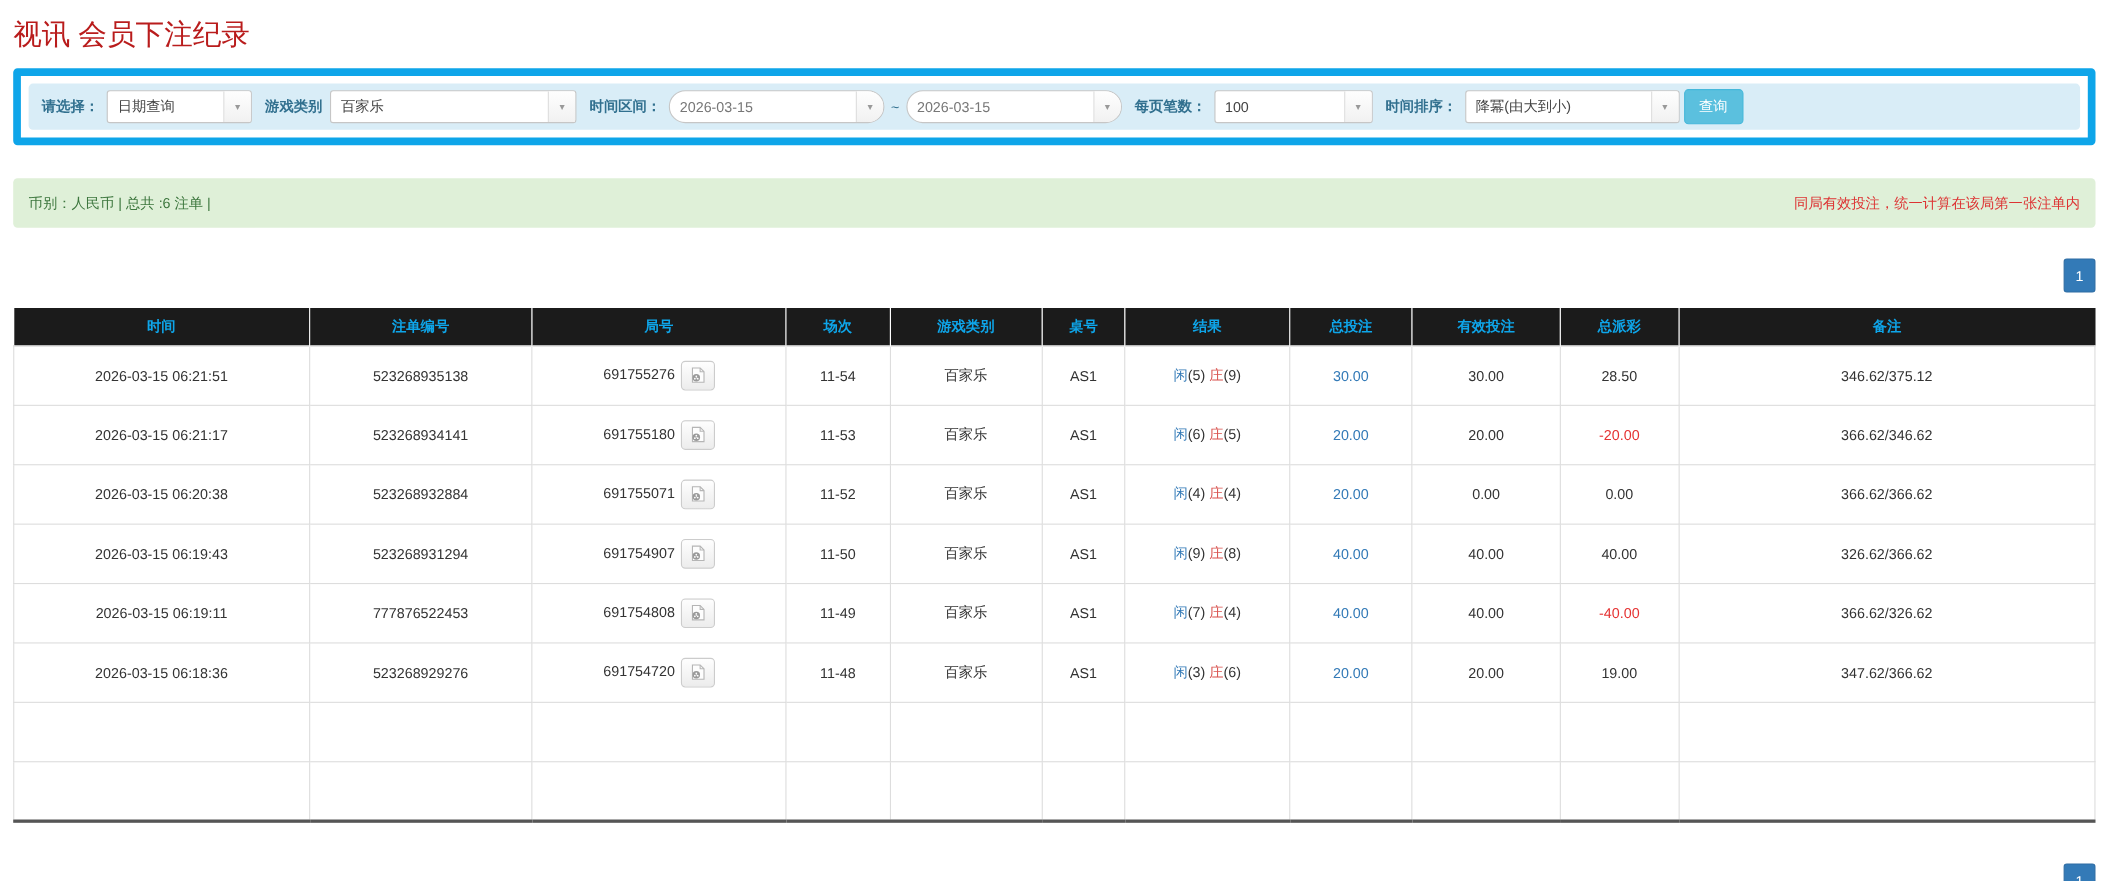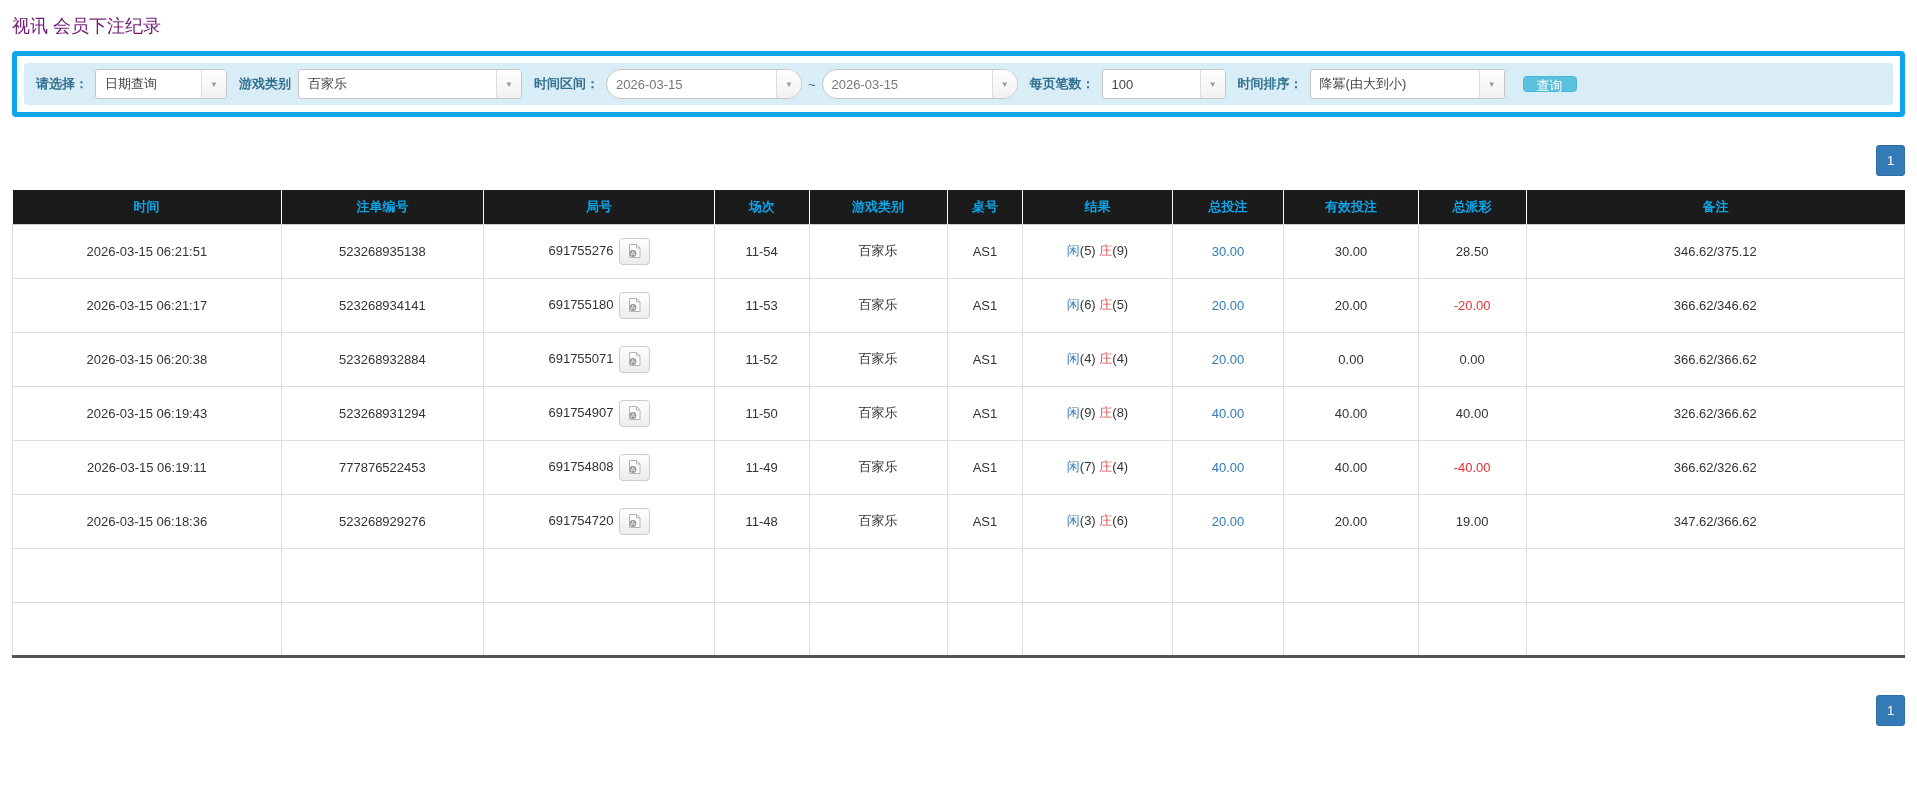--- a/index.html
+++ b/index.html
@@ -4,47 +4,47 @@
 <style>
   * { box-sizing: border-box; }
   html,body { margin:0; padding:0; }
   body {
     width:1917px; height:801px; overflow:hidden; background:#fff;
     font-family:"Liberation Sans","DejaVu Sans",sans-serif; color:#333;
   }
   .content { padding:0 12px; }
 
   
-  .page-title { font-size:18px; font-weight:normal; color:#701a75; margin:14px 0 13px 0; }
-
-  
-  .filter-panel { border:5px solid #0ea5e9; border-radius:4px; padding:7px; background:#fff; }
+  .page-title { font-size:26px; font-weight:normal; color:#b91c1c; margin:14px 0 13px 0; }
+
+  
+  .filter-panel { border:7px solid #0ea5e9; border-radius:4px; padding:7px; background:#fff; }
   .filter-bar {
     background:#d9edf7; border-radius:4px; height:42px;
     display:flex; align-items:center; padding:0 12px; font-size:13px; white-space:nowrap;
   }
   .flabel { color:#31708f; font-weight:bold; margin:0 7px 0 12px; }
   .flabel.first { margin-left:0; }
   .combo {
     display:inline-flex; align-items:stretch; height:30px; background:#fff;
     border:1px solid #c6c6c6; border-radius:3px; overflow:hidden;
   }
   .combo-val { flex:1; display:flex; align-items:center; padding:0 9px; font-size:13px; color:#444;
                overflow:hidden; white-space:nowrap; }
   .combo.date .combo-val { color:#777; }
   .combo-btn {
     width:25px; display:flex; align-items:center; justify-content:center;
     border-left:1px solid #ddd; background:linear-gradient(#fefefe,#f1f1f1);
     color:#999; font-size:8px; cursor:pointer;
   }
   .w1 { width:132px; } .w2 { width:224px; } .w3 { width:196px;border-radius:15px; }
-  .w4 { width:124px; } .w5 { width:195px; }
+  .w4 { width:144px; } .w5 { width:195px; }
   .tilde { color:#31708f; margin:0 6px; }
   .search-btn {
-    margin-left:18px; height:16px; padding:0 13px; background:#5bc0de; color:#fff;
+    margin-left:4px; height:32px; padding:0 13px; background:#5bc0de; color:#fff;
     border:1px solid #46b8da; border-radius:4px; font-size:13px; cursor:pointer;
     font-family:inherit;
   }
 
   
   .summary-bar {
     margin-top:30px; background:#dff0d8; border-radius:4px; height:45px;
     display:flex; align-items:center; justify-content:space-between;
     padding:0 14px; font-size:13px;
   }
@@ -131,20 +131,24 @@
       <span class="flabel">时间排序：</span>
       <div class="combo w5">
         <span class="combo-val">降冪(由大到小)</span>
         <span class="combo-btn">▼</span>
       </div>
 
       <button class="search-btn">查询</button>
     </div>
   </div>
 
+  <div class="summary-bar">
+    <span class="summary-left">币别：人民币 | 总共 :6 注单 |</span>
+    <span class="summary-notice">同局有效投注，统一计算在该局第一张注单内</span>
+  </div>
 
   <div class="pager top">
     <div class="page-btn">1</div>
   </div>
 
   <table class="records">
     <colgroup>
       <col style="width:14.2%">
         <col style="width:10.7%">
         <col style="width:12.2%">

